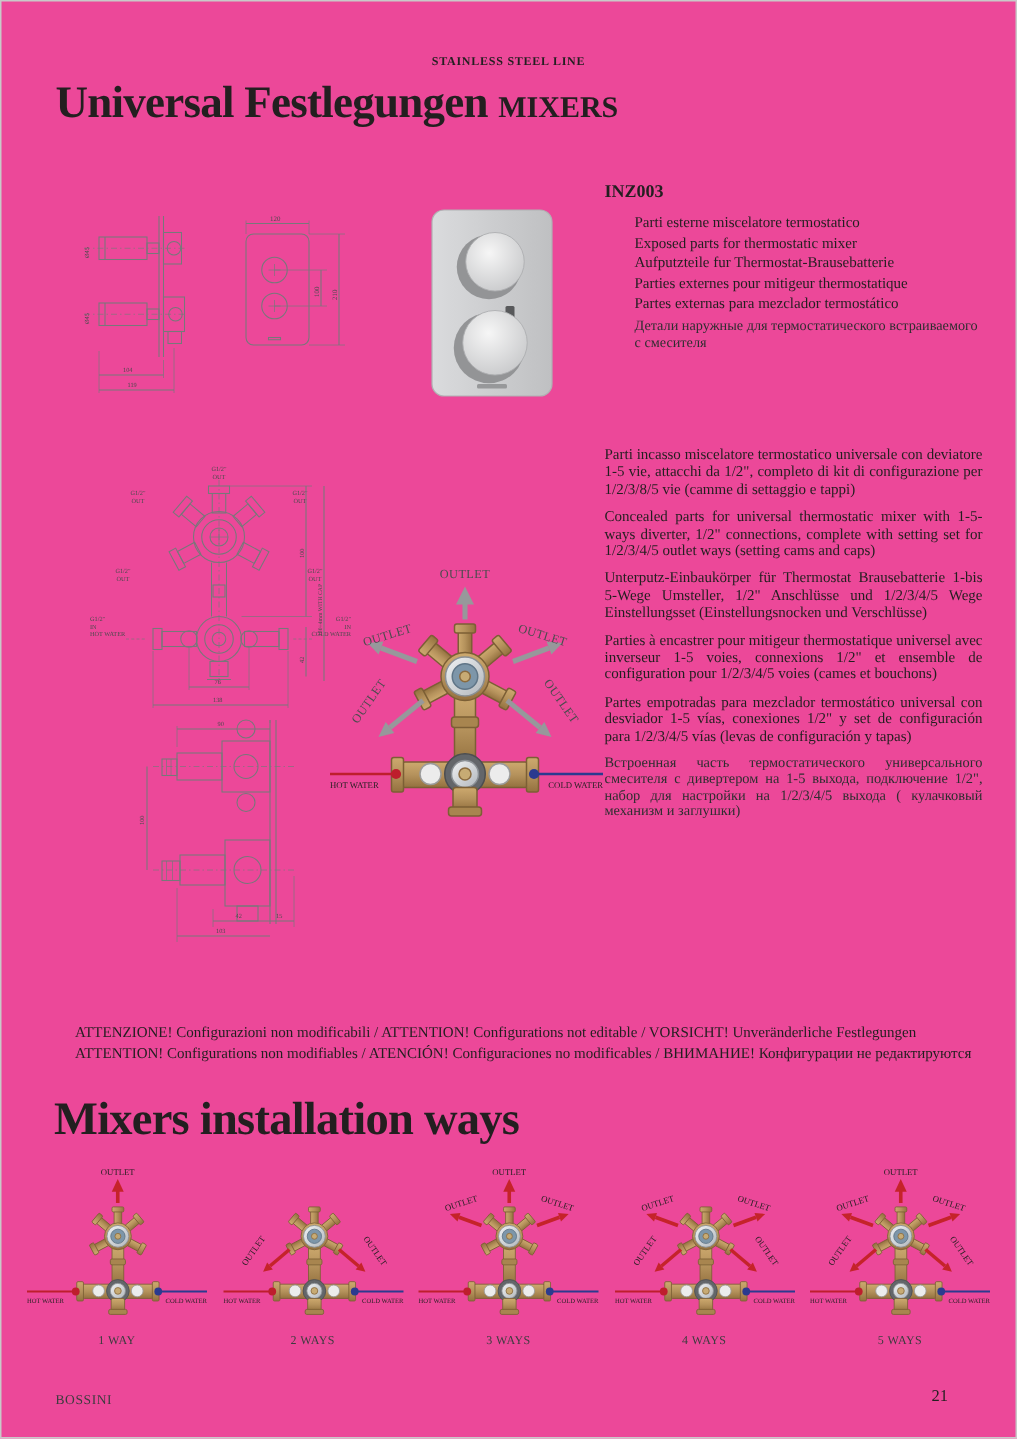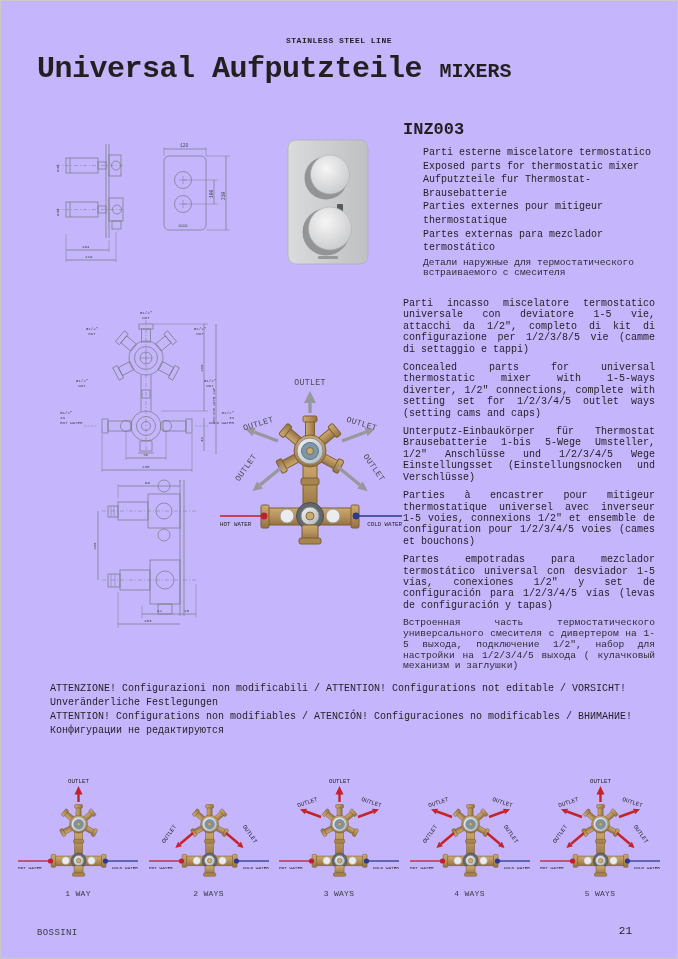--- a/index.html
+++ b/index.html
@@ -1,23 +1,23 @@
 <!DOCTYPE html>
 <html><head>
 <meta charset="utf-8">
 <style>
   html,body{margin:0;padding:0;background:#e8e8e8;}
-  #page{position:relative;width:678px;height:959px;background:#c4b5fd;overflow:hidden;
-        font-family:Liberation Mono, monospace;color:#231f20;
+  #page{position:relative;width:678px;height:959px;background:#ec4899;overflow:hidden;
+        font-family:Liberation Serif, serif;color:#231f20;
         box-shadow:inset 0 0 0 1px #c9c9c9;}
   .abs{position:absolute;}
   .eyebrow{top:36px;left:0;width:678px;text-align:center;font-size:8px;font-weight:bold;letter-spacing:.5px;}
   .h1{left:37px;top:52px;font-size:30px;font-weight:bold;letter-spacing:-0.5px;white-space:nowrap;}
   .h1 .h1-sub{font-size:20px;letter-spacing:0;}
-  .code{font-weight:bold;font-size:17px;margin:0 0 7px 0;}
+  .code{font-weight:bold;font-size:12px;margin:0 0 7px 0;}
   .descblock{width:252px;}
   .descline{font-size:10px;line-height:13.6px;padding-left:20px;}
   .descline.ru{font-size:9.5px;line-height:10.6px;margin-top:3px;color:#2e2e30;}
   .para{font-size:10px;line-height:11.4px;text-align:justify;margin:0 0 7px 0;}
   .para.ru{font-size:9.6px;line-height:10.8px;color:#2e2e30;}
   .warning{left:37px;top:682px;width:606px;font-size:10px;line-height:14px;margin-left:13px;}
   .h2{left:36px;top:728px;font-size:31px;font-weight:bold;letter-spacing:-0.5px;}
   .ways-row{left:16px;top:775px;width:646px;display:flex;justify-content:space-between;}
   .way-cell{width:124px;display:flex;flex-direction:column;align-items:center;}
   .way-svg{width:124px;height:106px;display:block;}
@@ -99,21 +99,21 @@
       <rect x="52" y="119" width="16" height="15" rx="2" fill="url(#gradBrass)" stroke="#7c5f35"></rect>
       <rect x="49" y="132" width="22" height="6" rx="2" fill="#a8854f" stroke="#7c5f35"></rect>
     </symbol>
   </defs>
 </svg>
 
 <div id="page">
 
   <div class="abs eyebrow">STAINLESS STEEL LINE</div>
   <div class="abs h1">
-    <span>Universal Aufputzteile</span>
+    <span>Universal Festlegungen</span>
     <span class="h1-sub">MIXERS</span>
   </div>
 
   <svg class="abs tech" style="left:50px;top:138px" width="85" height="128" viewBox="0 0 85 128">
     <line class="dash" x1="6" y1="27.5" x2="74" y2="27.5"></line>
       <line class="dash" x1="6" y1="71.5" x2="74" y2="71.5"></line>
     <line x1="56" y1="6" x2="56" y2="100"></line>
       <line x1="59" y1="6" x2="59" y2="100"></line>
     <rect x="16" y="20" width="32" height="15"></rect>
       <line x1="20" y1="20" x2="20" y2="35"></line>
@@ -327,20 +327,21 @@
     <p class="para">Parties à encastrer pour mitigeur thermostatique universel avec inverseur 1-5 voies, connexions 1/2" et ensemble de configuration pour 1/2/3/4/5 voies (cames et bouchons)</p>
     <p class="para">Partes empotradas para mezclador termostático universal con desviador 1-5 vías, conexiones 1/2" y set de configuración para 1/2/3/4/5 vías (levas de configuración y tapas)</p>
     <p class="para ru">Встроенная часть термостатического универсального смесителя с дивертером на 1-5 выхода, подключение 1/2", набор для настройки на 1/2/3/4/5 выхода ( кулачковый механизм и заглушки)</p>
   </div>
 
   <div class="abs warning">
     <div>ATTENZIONE! Configurazioni non modificabili / ATTENTION! Configurations not editable / VORSICHT! Unveränderliche Festlegungen</div>
     <div>ATTENTION! Configurations non modifiables / ATENCIÓN! Configuraciones no modificables / ВНИМАНИЕ! Конфигурации не редактируются</div>
   </div>
 
+  <div class="abs h2">Mixers installation ways</div>
 
   <div class="abs ways-row">
       <div class="way-cell">
     <svg class="way-svg" viewBox="0 0 124 106">
       <use href="#mixer-body" width="120" height="150" transform="translate(29 24) scale(0.56)"></use>
       <g>
         <line class="ra" x1="62.5" y1="27" x2="62.5" y2="18"></line>
             <polygon class="rh" points="62.5,11 58.5,19.5 66.5,19.5"></polygon>
         <text class="olbl" x="62.5" y="8" text-anchor="middle">OUTLET</text>
       </g>

